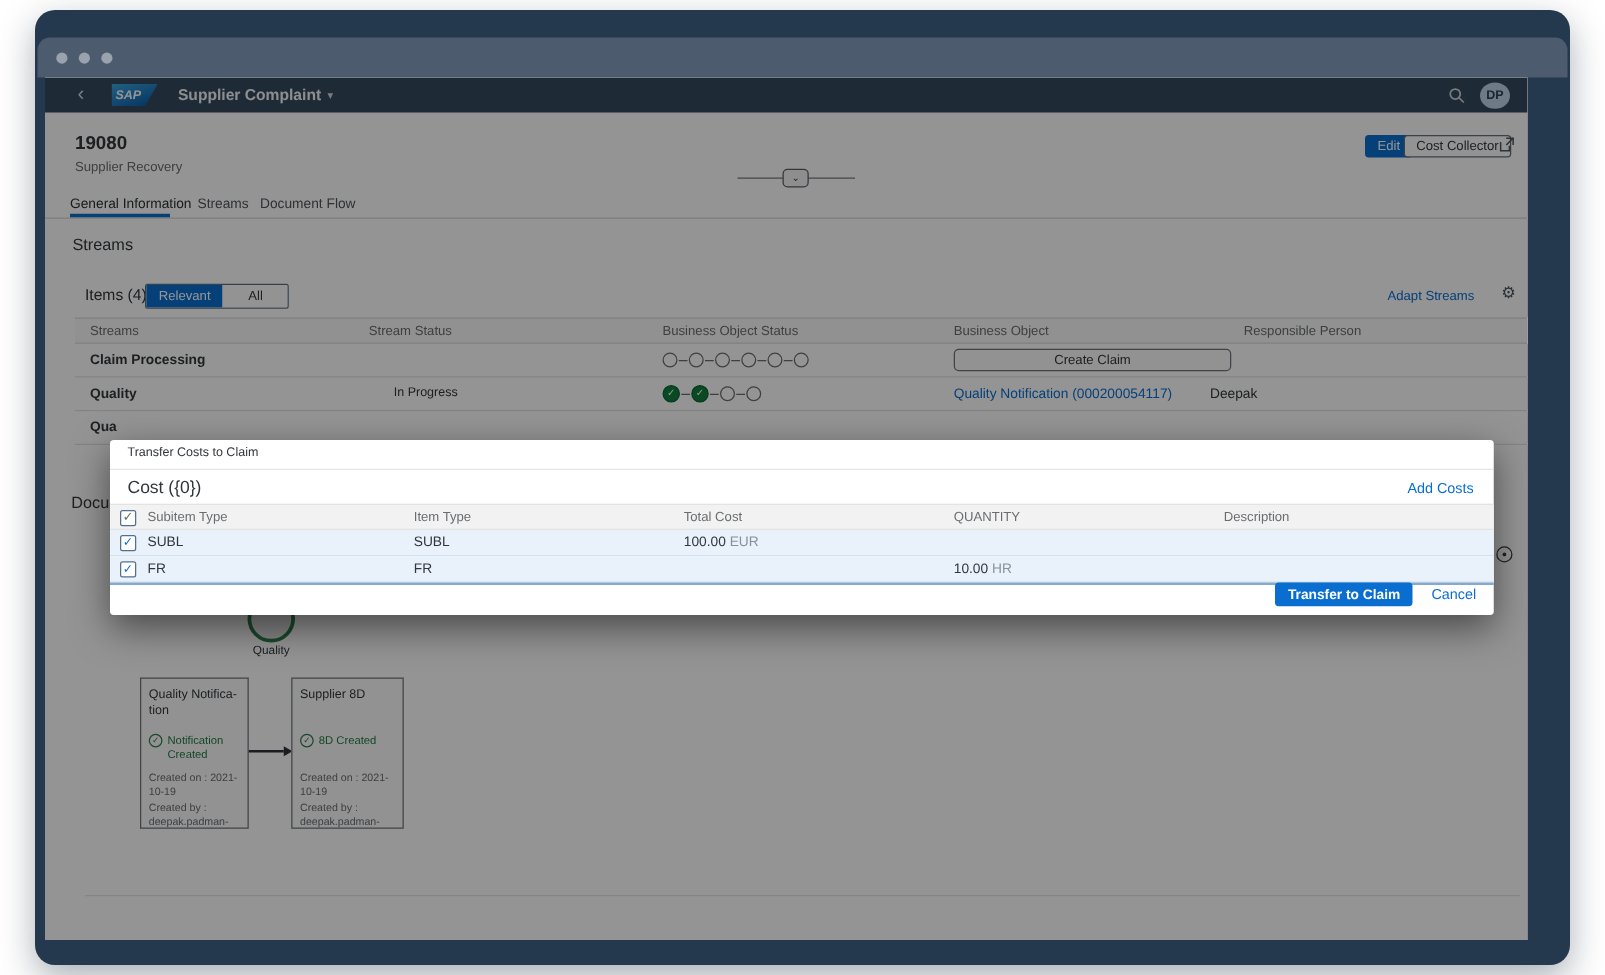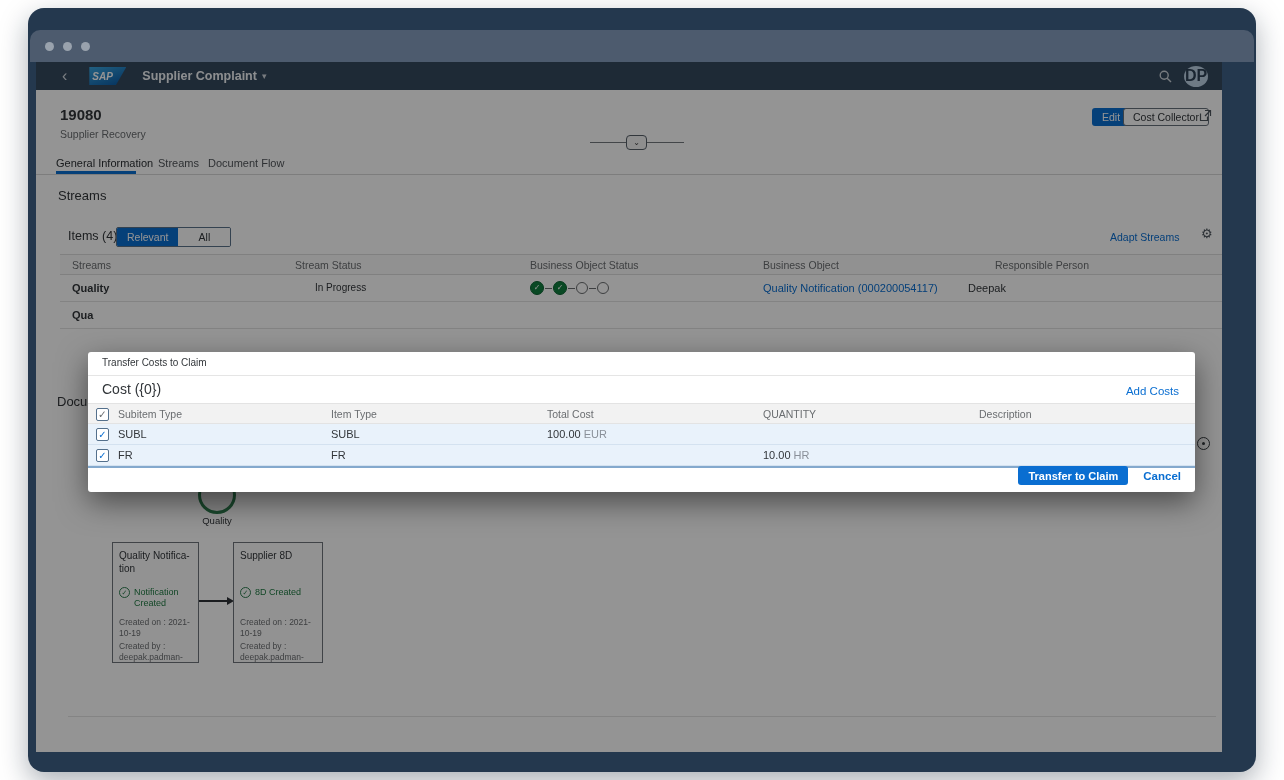--- a/index.html
+++ b/index.html
@@ -13,21 +13,21 @@
   
   .app{position:absolute;left:8px;top:54px;width:1186px;height:690px;background:#ffffff;overflow:hidden;}
 
   
   .shellbar{position:absolute;left:0;top:0;width:100%;height:28px;background:#35495e;display:flex;align-items:center;z-index:2;}
   .back{margin-left:26px;color:#d4dbe2;font-size:16px;line-height:16px;cursor:pointer;}
   .saplogo{margin-left:22px;width:37px;height:18px;background:linear-gradient(160deg,#3ba7e0 0%,#0d5ea8 90%);clip-path:polygon(0 0,100% 0,72% 100%,0 100%);color:#fff;font-size:10px;font-weight:bold;font-style:italic;display:flex;align-items:center;padding-left:3px;box-sizing:border-box;}
   .shelltitle{margin-left:16px;color:#f2f5f8;font-size:12.5px;font-weight:600;}
   .shellcaret{margin-left:5px;color:#cfd6dd;font-size:9px;}
   .shellright{margin-left:auto;display:flex;align-items:center;gap:12px;margin-right:14px;}
-  .avatar{width:24px;height:21px;border-radius:50%;background:#bdd2e6;color:#2e4155;font-size:16px;font-weight:bold;display:flex;align-items:center;justify-content:center;}
+  .avatar{width:24px;height:21px;border-radius:50%;background:#bdd2e6;color:#2e4155;font-size:10px;font-weight:bold;display:flex;align-items:center;justify-content:center;}
 
   
   .objid{position:absolute;left:24px;top:44px;font-size:15px;font-weight:600;color:#32363a;}
   .objsub{position:absolute;left:24px;top:66px;font-size:10.5px;color:#6a6d70;}
   .btn-edit{position:absolute;left:1056px;top:46px;height:18px;padding:0 10px;background:#0a6ed1;color:#fff;font-size:10.5px;border:none;border-radius:3px;font-family:inherit;}
   .btn-ghost{position:absolute;left:1087px;top:46px;height:18px;padding:0 9px;background:#fdfdfd;color:#32363a;font-size:10.5px;border:1px solid #66707a;border-radius:3px;font-family:inherit;}
   .shareicon{position:absolute;left:1163px;top:47px;}
 
   .collapse-line{position:absolute;left:554px;top:80px;width:94px;height:1px;background:#74797e;}
   .collapse-pill{position:absolute;left:590px;top:73px;width:21px;height:15px;border:1.5px solid #565f68;border-radius:4px;background:#f4f4f4;color:#444;font-size:8px;display:flex;align-items:center;justify-content:center;box-sizing:border-box;}
@@ -93,21 +93,21 @@
   .dlg-add{position:absolute;right:16px;top:33px;font-size:11.5px;color:#0a6ed1;cursor:pointer;}
   .dlg-thead{position:absolute;left:0;top:51px;width:100%;height:21px;background:#f2f2f2;border-top:1px solid #e3e3e3;border-bottom:1px solid #e3e3e3;box-sizing:border-box;}
   .dlg-thead span{position:absolute;top:4px;font-size:10.5px;color:#6a6d70;}
   .dlg-row{position:absolute;left:0;width:100%;height:21px;background:#e9f2fb;border-bottom:1px solid #d4e2f0;box-sizing:border-box;}
   .dlg-row span.v{position:absolute;top:4px;font-size:11px;color:#32363a;}
   .unit{color:#8a9099;}
   .dlg-bluesep{position:absolute;left:0;top:114px;width:100%;height:2px;background:#84a9cd;}
   .checkbox{position:absolute;left:8px;top:4px;width:13px;height:13px;border:1px solid #54708c;border-radius:2px;background:#fff;box-sizing:border-box;color:#0a6ed1;font-size:10px;line-height:11px;text-align:center;}
   .dlg-footer{position:absolute;right:14px;bottom:7px;display:flex;align-items:center;gap:15px;z-index:2;}
   .btn-primary{height:19px;padding:0 10px;background:#0a6ed1;color:#fff;font-size:11px;font-weight:bold;border:none;border-radius:3px;font-family:inherit;}
-  .lnk-cancel{font-size:11.5px;color:#0a6ed1;font-weight:700;cursor:pointer;}
+  .lnk-cancel{font-size:11.5px;color:#0a6ed1;font-weight:400;cursor:pointer;}
 
   svg{display:block;}
 </style>
 </head>
 <body>
 
 <div class="frame">
   <div class="titlebar">
     <span class="dot" style="left:15px"></span>
     <span class="dot" style="left:33px"></span>
@@ -167,20 +167,37 @@
 
     <div class="mtable">
       <div class="mthead">
         <span style="left:12px">Streams</span>
         <span style="left:235px">Stream Status</span>
         <span style="left:470px">Business Object Status</span>
         <span style="left:703px">Business Object</span>
         <span style="left:935px">Responsible Person</span>
       </div>
       <div class="mrow">
+        <span class="c-stream">Claim Processing</span>
+        <span class="c-circles">
+            <span class="pcircle"></span>
+            <span class="conn"></span>
+            <span class="pcircle"></span>
+            <span class="conn"></span>
+            <span class="pcircle"></span>
+            <span class="conn"></span>
+            <span class="pcircle"></span>
+            <span class="conn"></span>
+            <span class="pcircle"></span>
+            <span class="conn"></span>
+            <span class="pcircle"></span>
+          </span>
+        <button class="c-btn">Create Claim</button>
+      </div>
+      <div class="mrow">
         <span class="c-stream">Quality</span>
         <span class="c-status">In Progress</span>
         <span class="c-circles">
             <span class="pcircle done">✓</span>
             <span class="conn"></span>
             <span class="pcircle done">✓</span>
             <span class="conn"></span>
             <span class="pcircle"></span>
             <span class="conn"></span>
             <span class="pcircle"></span>

